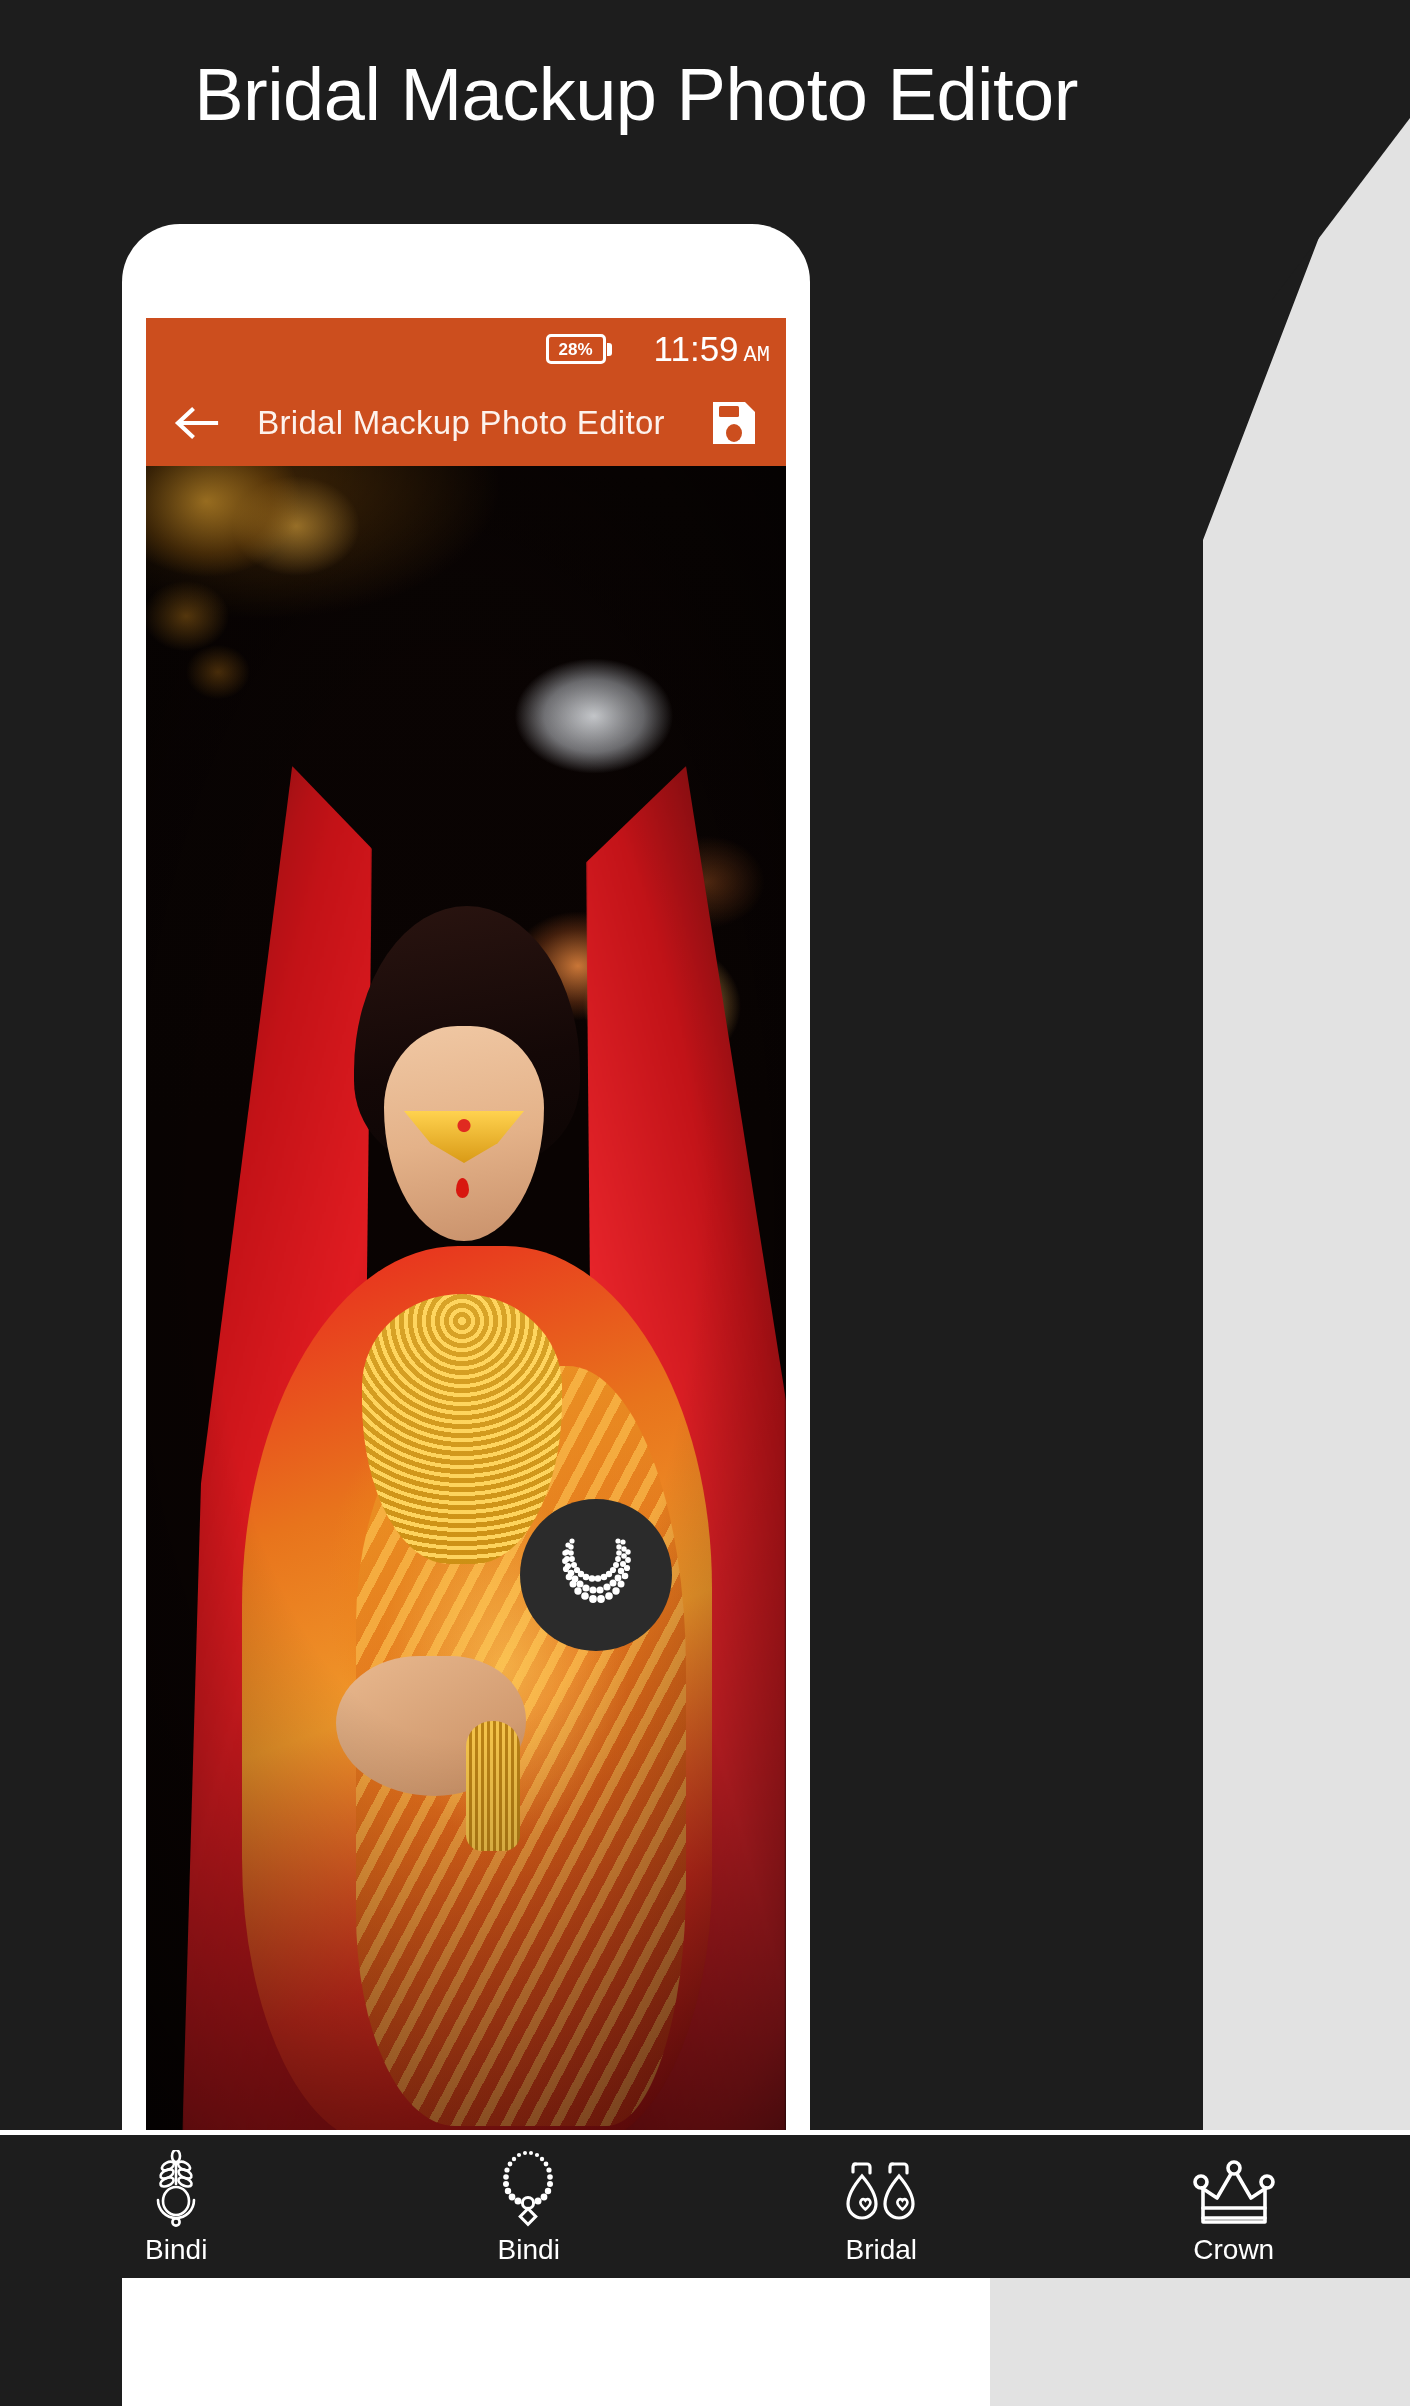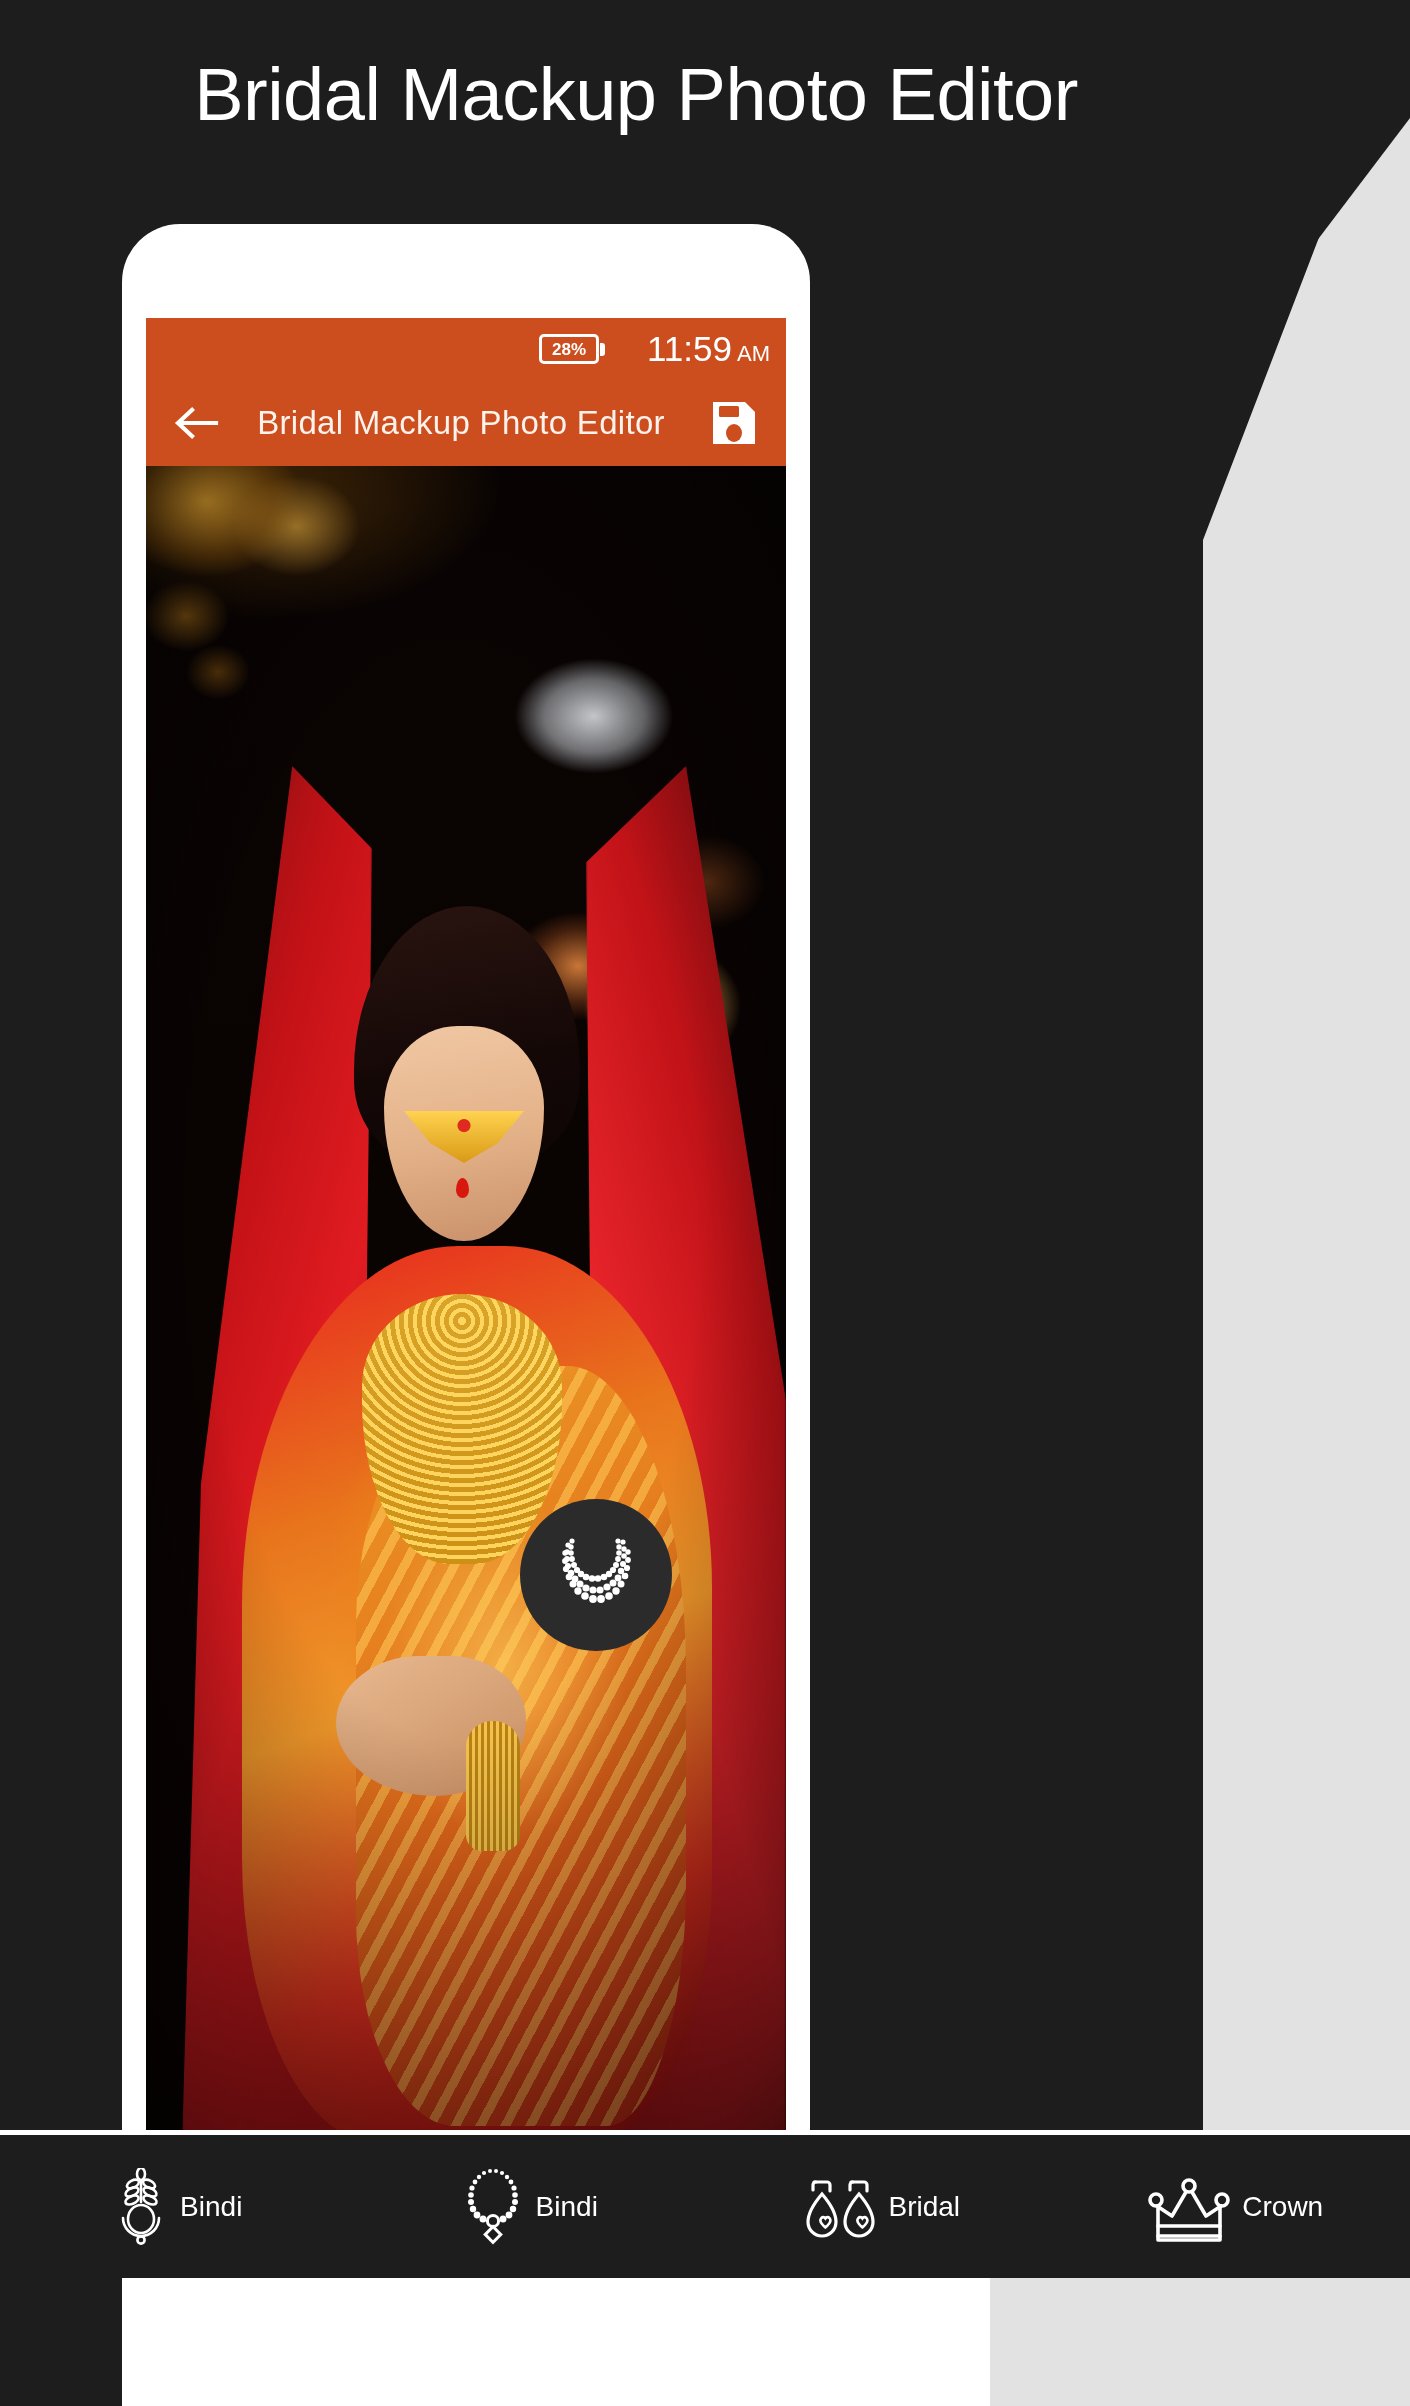--- a/index.html
+++ b/index.html
@@ -96,21 +96,21 @@
   }
   .battery .cap{
     width:5px; height:13px; background:#fff;
     border-radius:0 3px 3px 0; margin-left:1px;
   }
   .battery .pct{
     color:#fff; font-size:17px; font-weight:bold; line-height:1;
     font-family:"Liberation Sans", sans-serif;
   }
   .clock{ color:#fff; font-size:35px; font-weight:400; line-height:1;margin-left:28px; }
-  .ampm{ color:#fff; font-size:22px; font-weight:400; margin-left:5px; }
+  .ampm{ color:#fff; font-size:22px; font-weight:400; margin-left:5px;font-family:Liberation Mono, monospace; }
 
   
   .appbar{
     position:relative; height:86px; background:#cc4e1e;
     display:flex; align-items:center; padding:0 26px;
   }
   .back-icon{ width:48px; height:44px; flex:0 0 auto; }
   .appbar-title{
     flex:1 1 auto; text-align:center; color:#fdf2ec;
     font-size:33px; font-weight:400; letter-spacing:0.3px;
@@ -228,21 +228,21 @@
     position:absolute; left:0; top:2130px; width:1410px; height:5px;
     background:#ffffff;
   }
   .toolbar{
     position:absolute; left:0; top:2135px; width:1410px; height:143px;
     background:#1d1d1d;
     display:flex; align-items:center;
   }
   .tool{
     flex:1 1 0; height:100%;
-    display:flex; align-items:center; justify-content:center;
+    display:flex; flex-direction:column; align-items:center; justify-content:center;
     gap:8px;
   }
   .tool .glyph{
     height:78px; display:flex; align-items:flex-end; justify-content:center;
   }
   .tool .lbl{
     color:#ffffff; font-size:28px; font-weight:400; line-height:1;
     font-family:"Liberation Sans", sans-serif;
   }
 </style>

